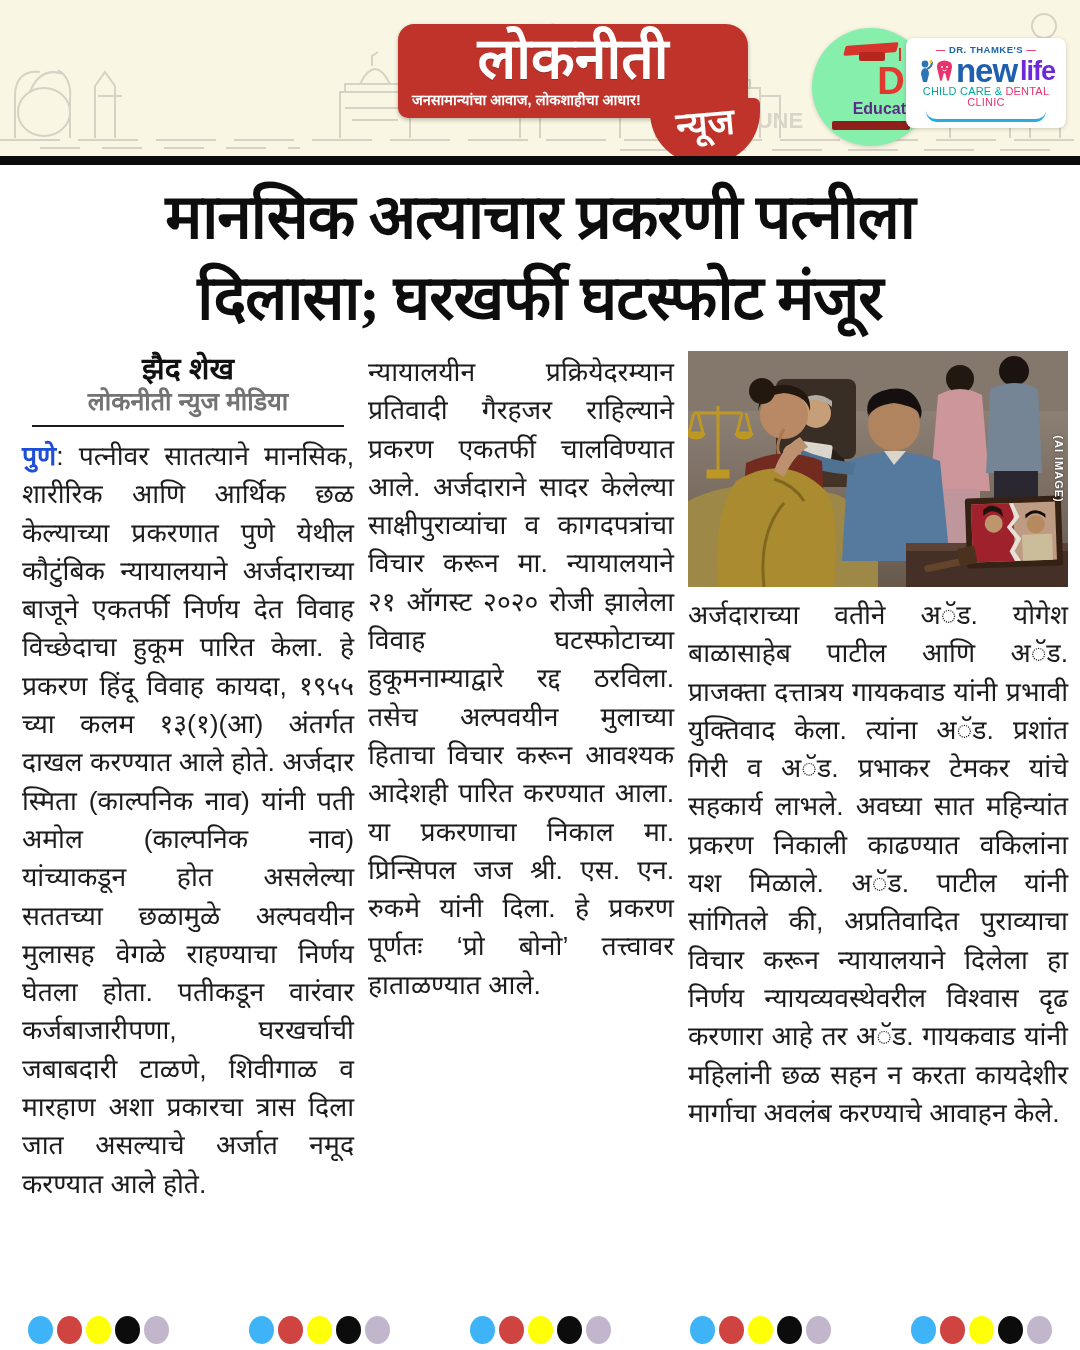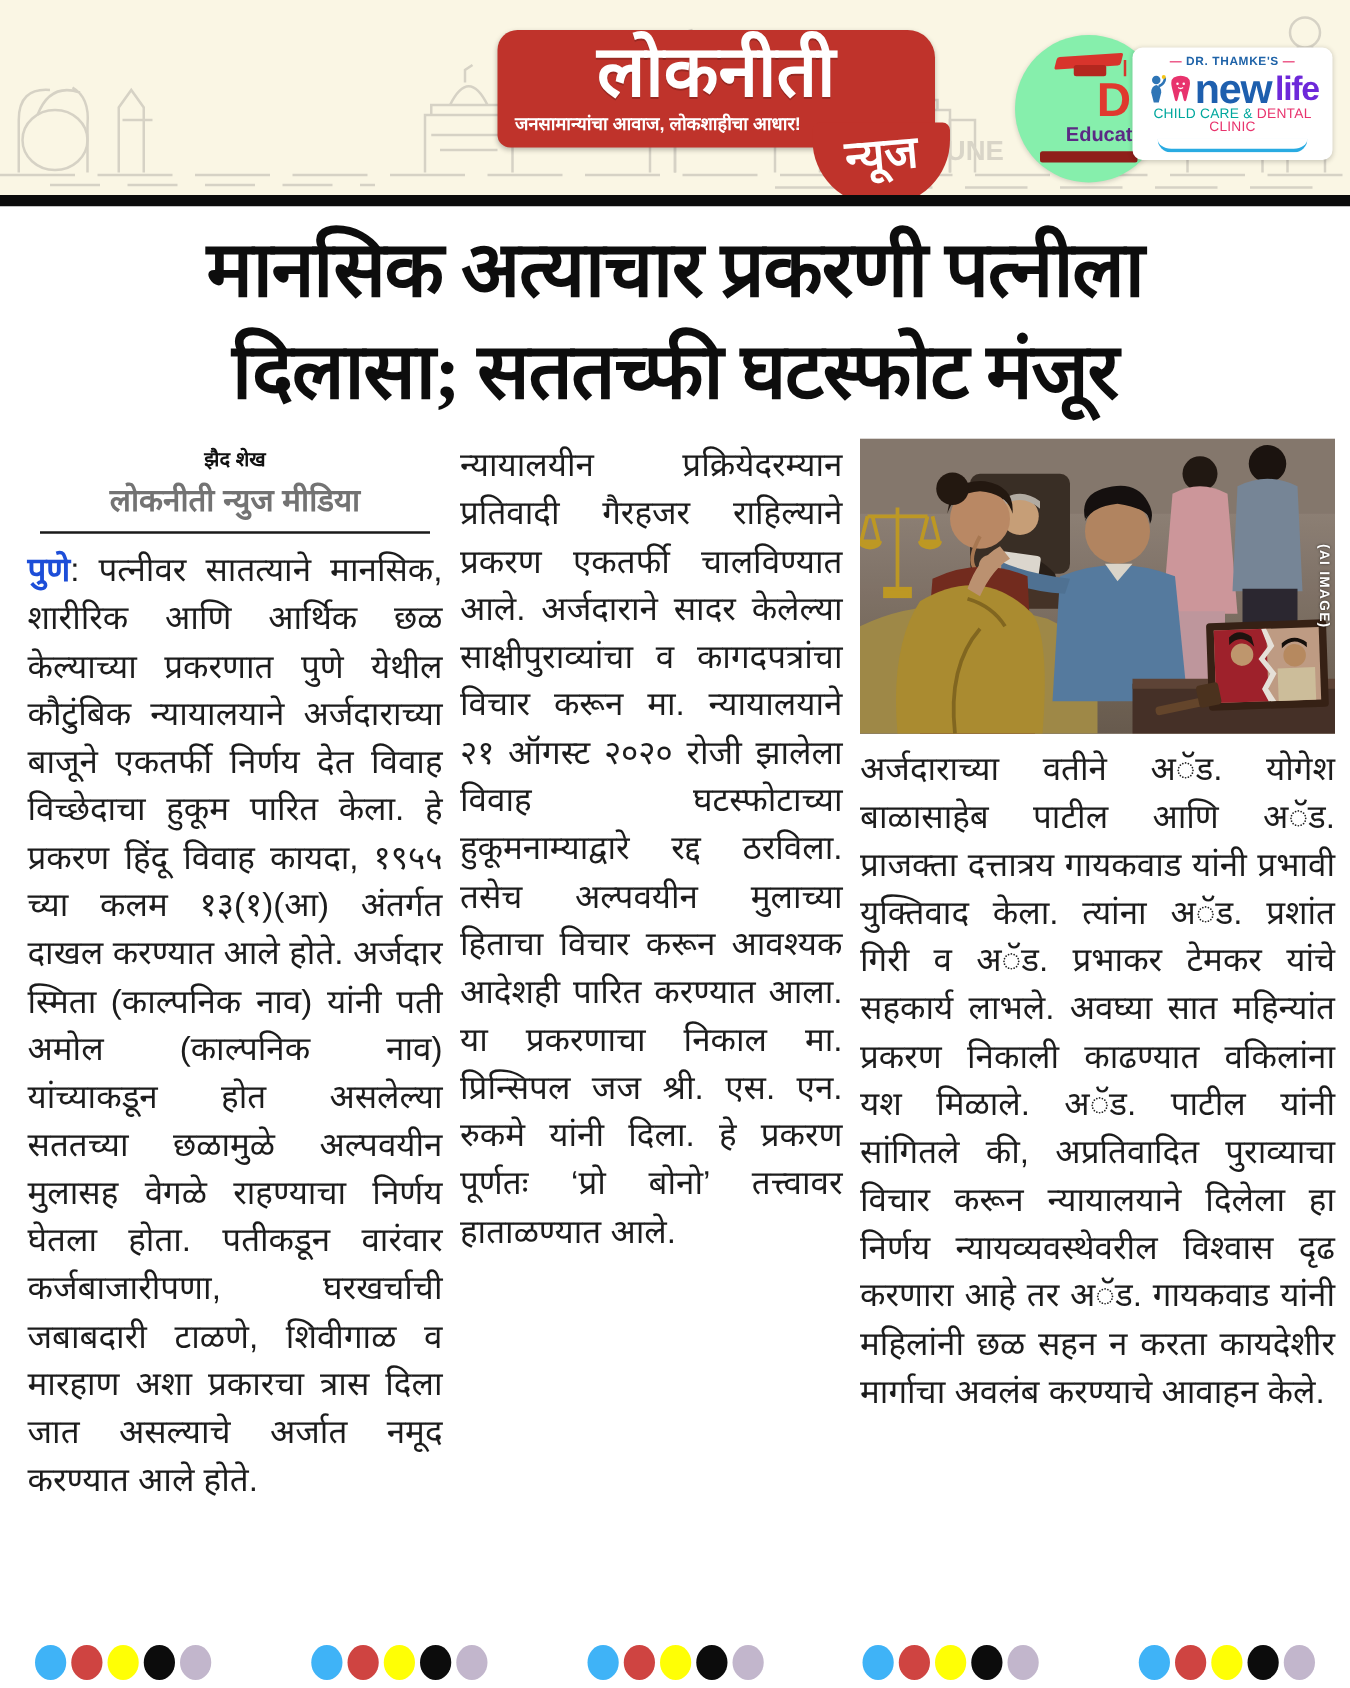--- a/index.html
+++ b/index.html
@@ -48,21 +48,21 @@
 
   
   .black-rule{width:1080px;height:9px;background:#0b0b0b;}
   .headline{margin:14px 10px 8px;text-align:center;color:#0d0d0d;font-weight:800;}
   .headline div{font-size:62px;line-height:81px;letter-spacing:-1px;font-family:Liberation Serif, serif;}
 
   
   .article{display:grid;grid-template-columns:332px 306px 380px;column-gap:14px;
     padding:4px 12px 0 22px;}
   .byline{text-align:center;margin:2px 0 0;}
-  .byline-author{font-size:16px;font-weight:800;line-height:32px;color:#111;text-align:center;}
+  .byline-author{font-size:30px;font-weight:800;line-height:32px;color:#111;text-align:center;}
   .byline-org{font-size:25px;font-weight:800;line-height:33px;color:#737373;text-align:center;}
   .byline-divider{border:none;border-top:2.5px solid #1a1a1a;width:94%;margin:7px auto 10px;}
   .col-text{font-size:26.5px;line-height:38.3px;color:#1c1c1c;text-align:justify;text-justify:inter-word;}
   .lead-word{font-weight:800;color:#1d4ed8;}
 
   .photo-box{position:relative;width:380px;height:236px;margin-bottom:9px;overflow:hidden;background:#7a6a5c;}
   .ai-label{position:absolute;right:3px;top:50%;transform:translateY(-50%);writing-mode:vertical-rl;
     color:#ffffff;font-size:11px;font-weight:800;letter-spacing:1px;text-shadow:0 0 2px rgba(0,0,0,.7);}
 
   
@@ -155,21 +155,21 @@
         <span class="nl-dental">DENTAL CLINIC</span>
       </div>
       <div class="nl-swoosh"></div>
     </div>
   </header>
 
   <div class="black-rule"></div>
 
   <h1 class="headline" style="margin-top:12px;">
     <div>मानसिक अत्याचार प्रकरणी पत्नीला</div>
-    <div>दिलासा; सततच्फी घटस्फोट मंजूर</div>
+    <div>दिलासा; घरखर्फी घटस्फोट मंजूर</div>
   </h1>
 
   <main class="article">
 
     <section>
       <div class="byline">
         <div class="byline-author">झैद शेख</div>
         <div class="byline-org">लोकनीती न्युज मीडिया</div>
         <hr class="byline-divider">
       </div>

